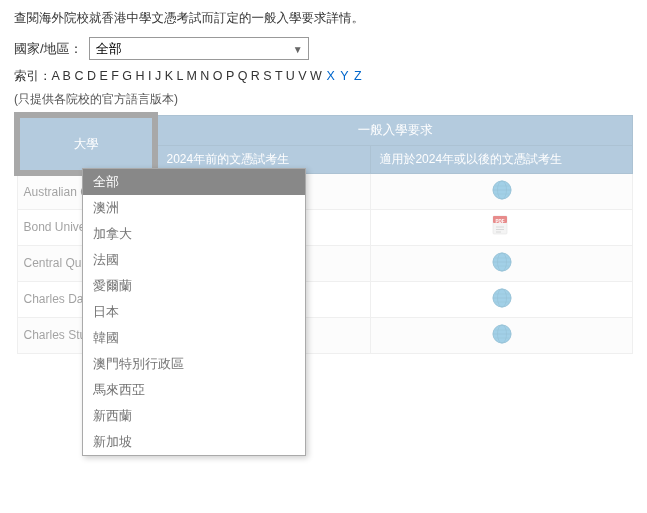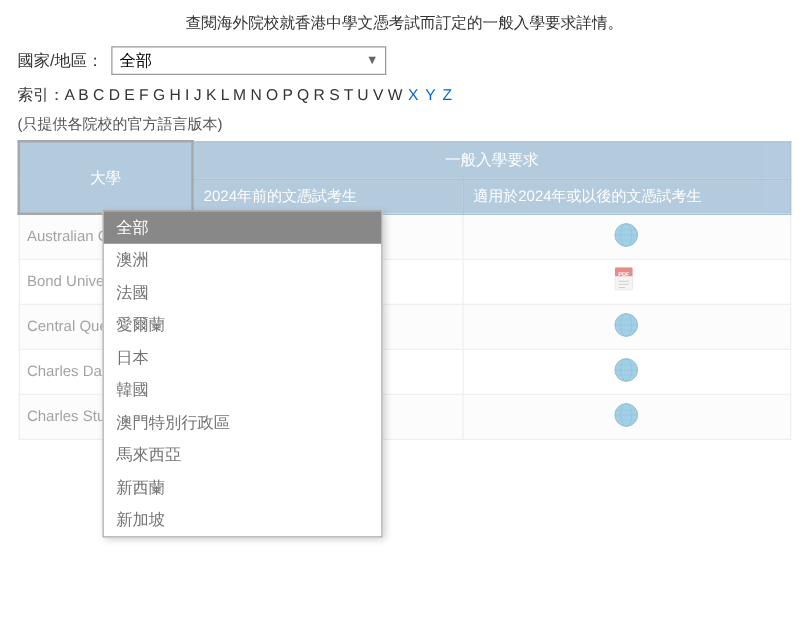--- a/index.html
+++ b/index.html
@@ -15,21 +15,20 @@
     }
 
     .page-wrapper {
       padding: 10px 14px;
     }
 
     .intro-text {
       font-size: 12.5px;
       color: #333;
       margin-bottom: 10px;
-      text-align: center;
     }
 
     .filter-row {
       display: flex;
       align-items: center;
       margin-bottom: 8px;
       font-size: 13px;
     }
     .filter-label {
       margin-right: 6px;
@@ -222,21 +221,21 @@
 
   <div class="note-row">
     <span>(只提供各院校的官方語言版本)</span>
   </div>
 
   <div class="table-container">
     <div class="table-dimmed">
       <table>
         <thead>
           <tr class="header-top">
-            <th rowspan="2" style="border:2px solid #404040;width:90px;">大學</th>
+            <th rowspan="2" style="border:6px solid #404040;width:90px;">大學</th>
             <th colspan="2" style="border:1px solid #4a7aa0;">一般入學要求</th>
           </tr>
           <tr class="header-sub">
             <th style="width:140px;">2024年前的文憑試考生</th>
             <th style="width:170px;">適用於2024年或以後的文憑試考生</th>
           </tr>
         </thead>
         <tbody id="table-body">
         <tr class="data-row">
               <td class="col-uni uni-name">Australian C University</td>
@@ -353,20 +352,21 @@
       </svg>
     </span></td>
             </tr>
           </tbody>
       </table>
     </div>
 
     <div class="dropdown-overlay" id="dropdown-overlay">
     <div class="dropdown-item selected">全部</div>
         <div class="dropdown-item">澳洲</div>
+        <div class="dropdown-item">加拿大</div>
         <div class="dropdown-item">法國</div>
         <div class="dropdown-item">愛爾蘭</div>
         <div class="dropdown-item">日本</div>
         <div class="dropdown-item">韓國</div>
         <div class="dropdown-item">澳門特別行政區</div>
         <div class="dropdown-item">馬來西亞</div>
         <div class="dropdown-item">新西蘭</div>
         <div class="dropdown-item">新加坡</div>
       </div>
   </div>

